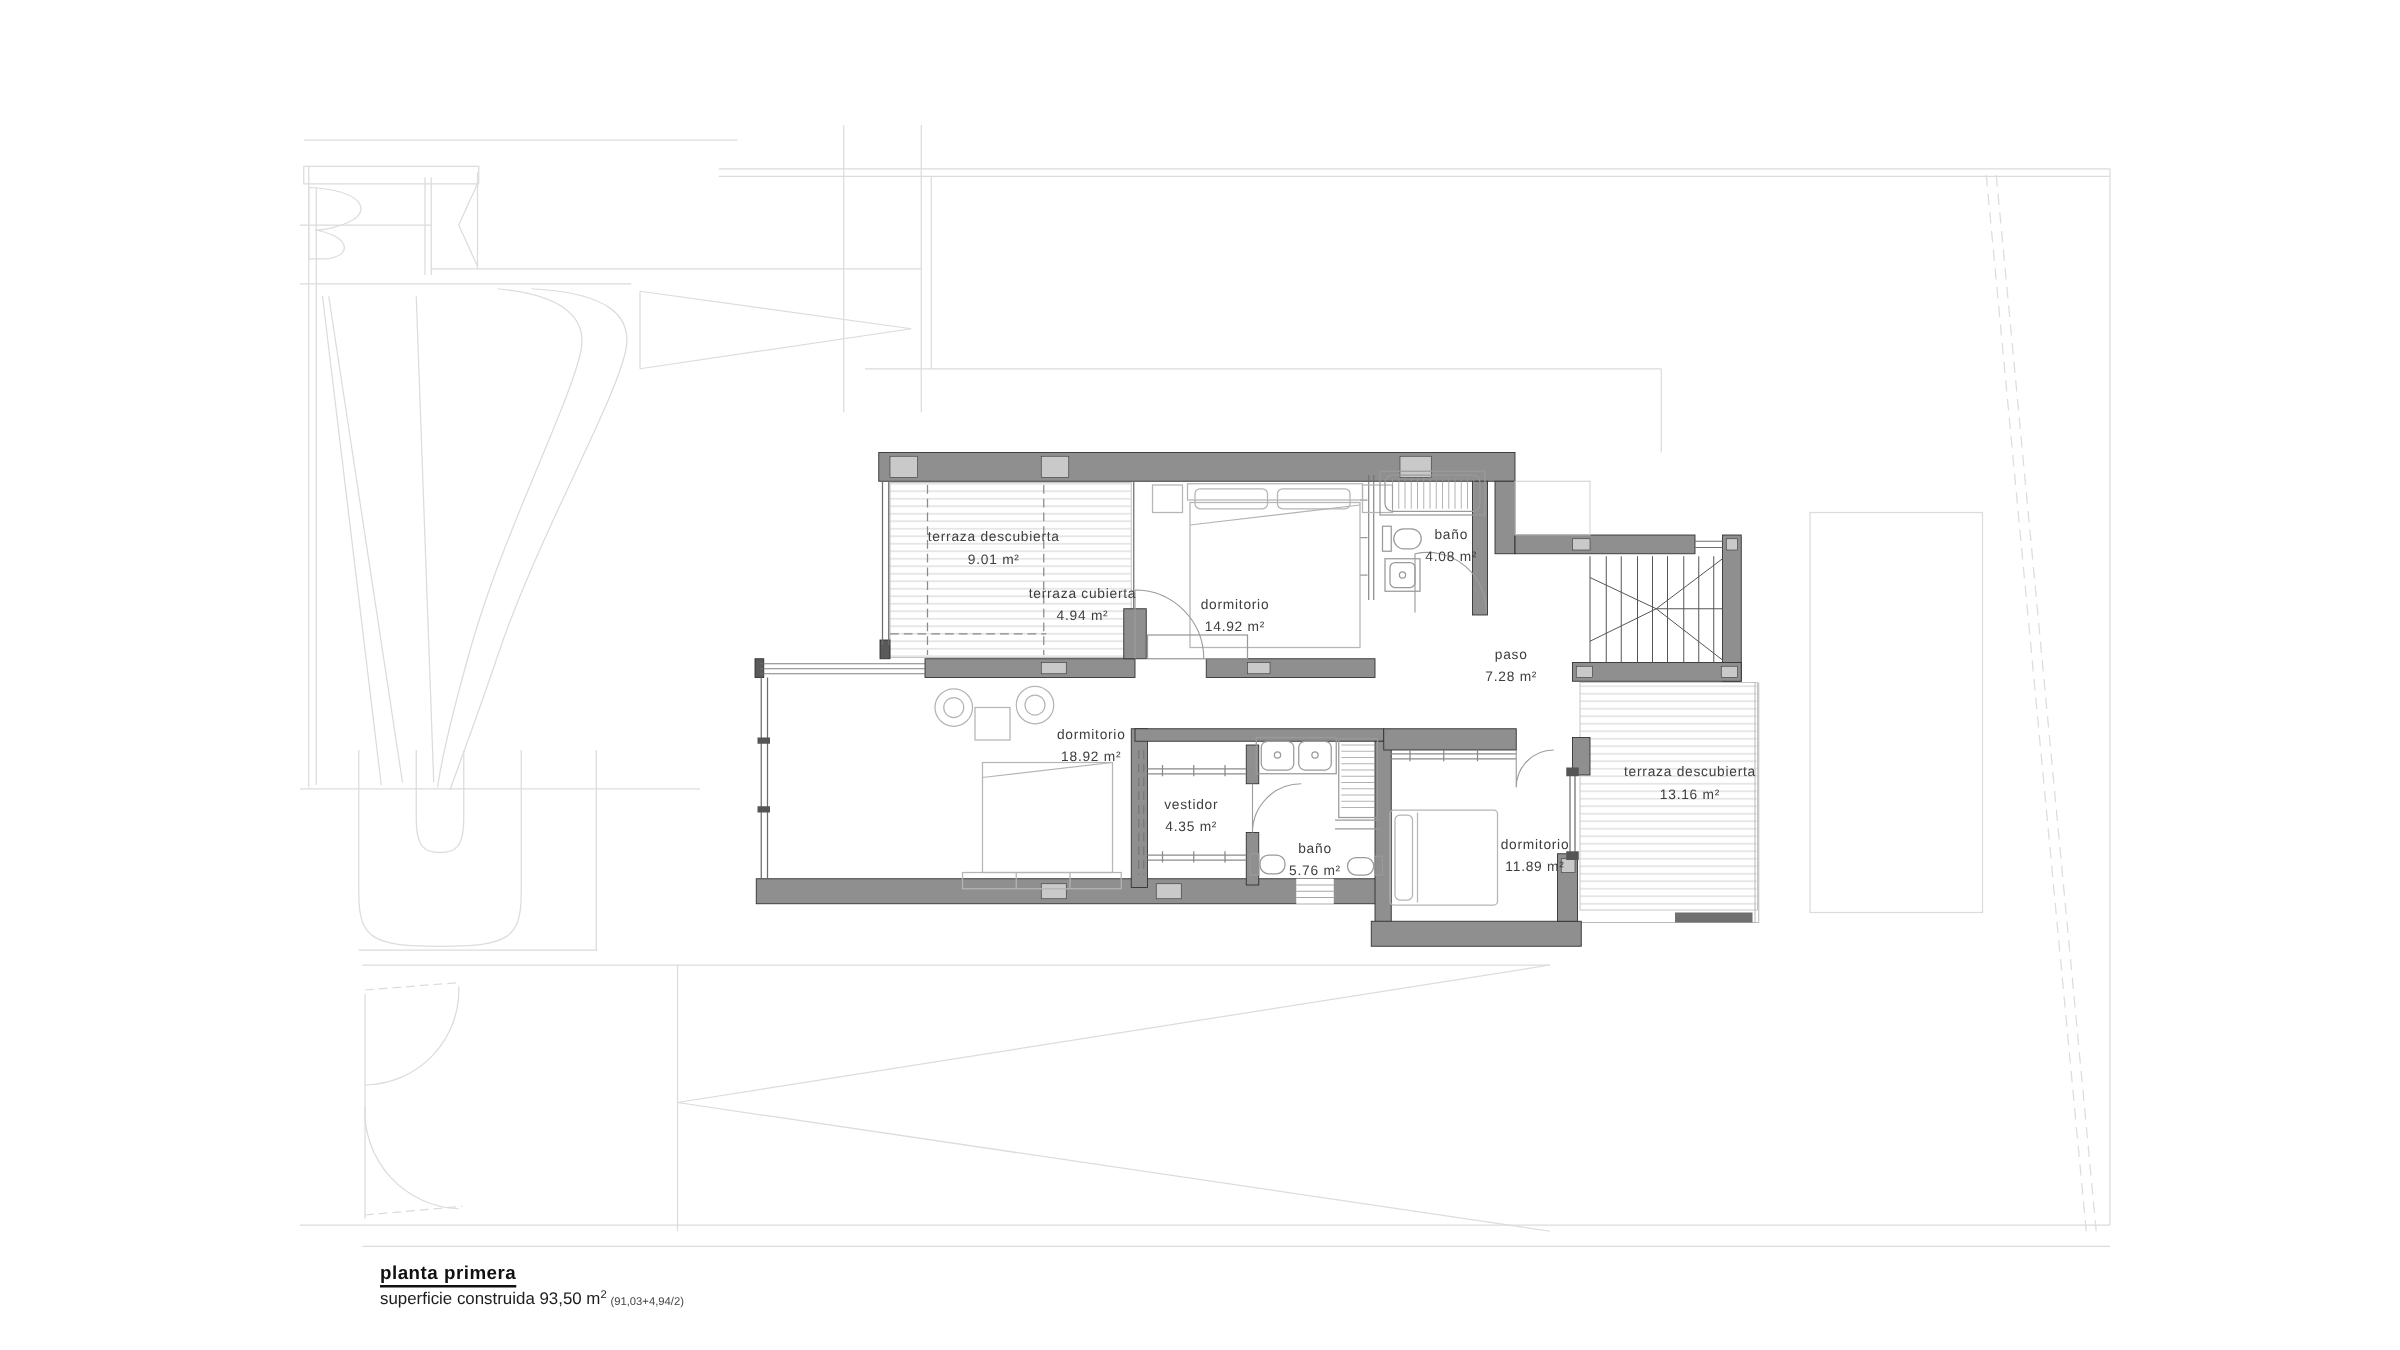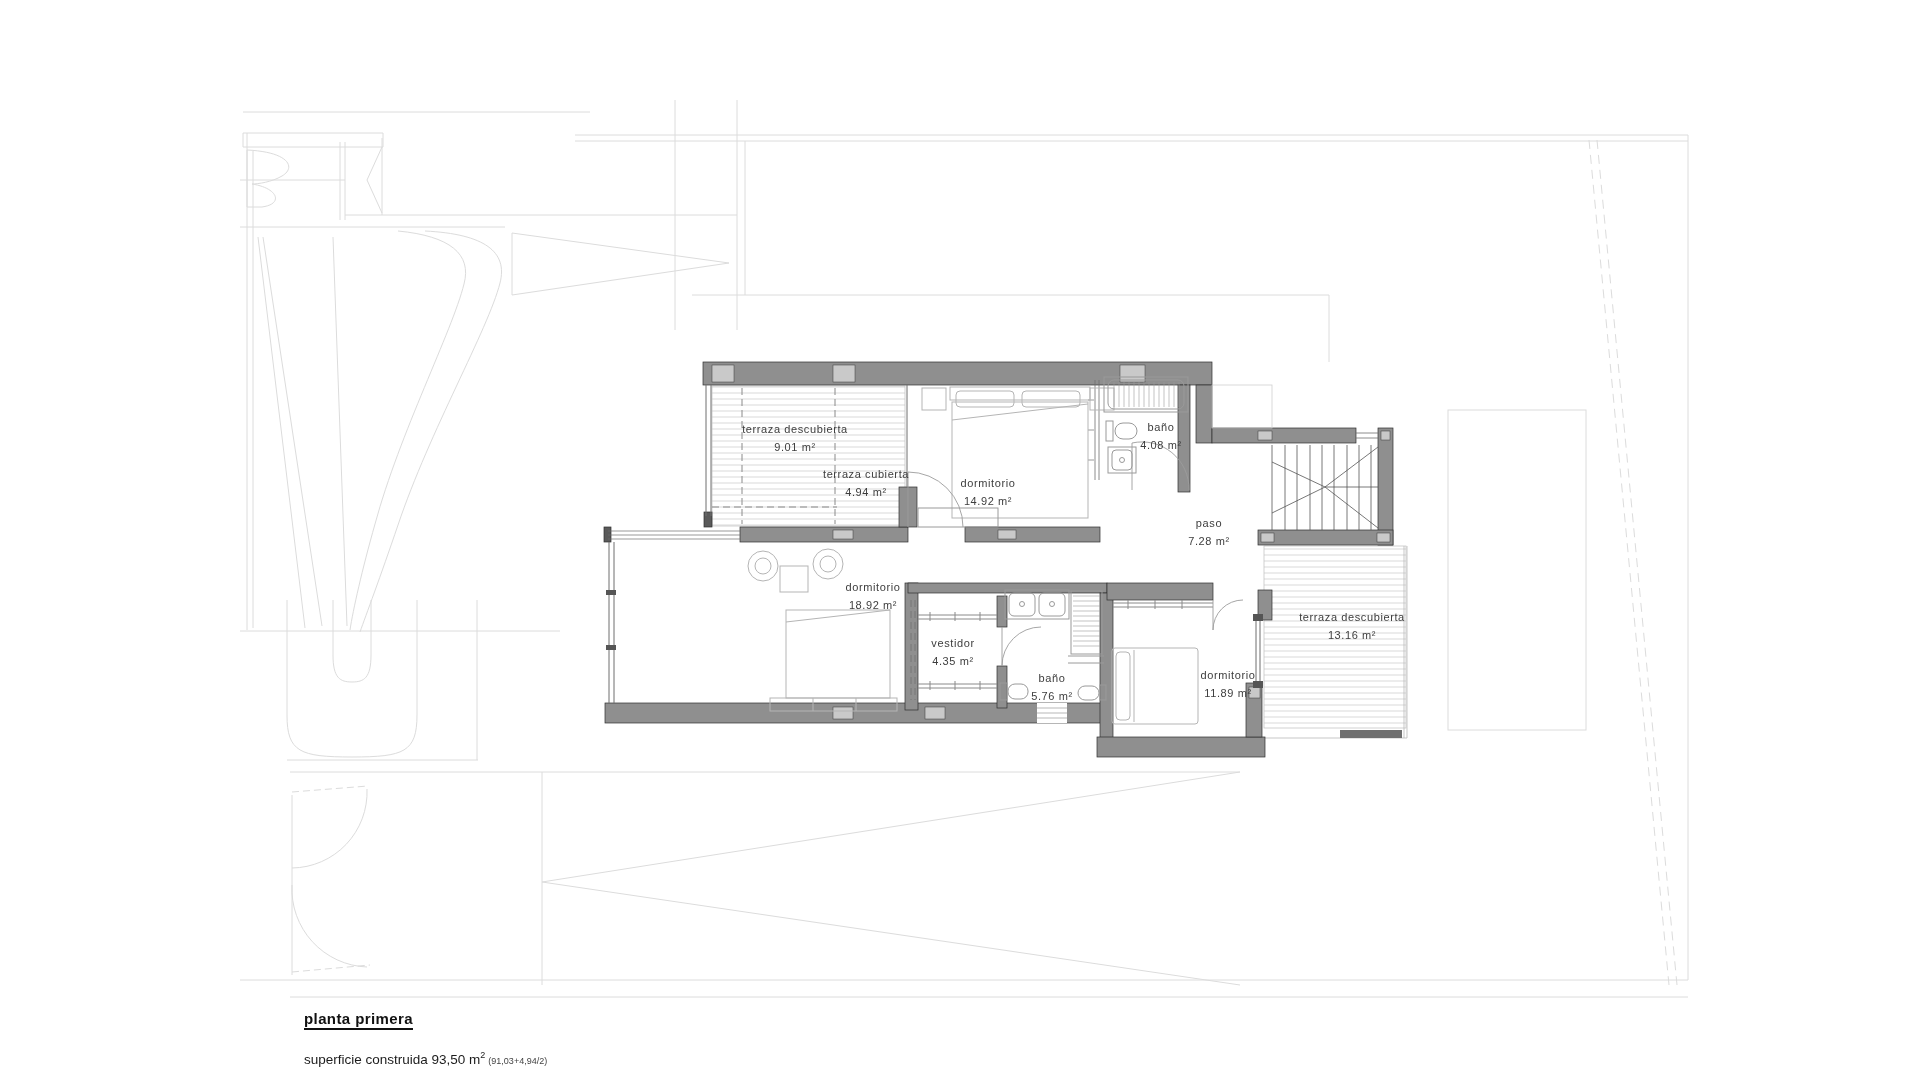--- a/index.html
+++ b/index.html
@@ -3,21 +3,21 @@
 <meta charset="utf-8">
 <style>
   html,body{margin:0;padding:0;background:#ffffff;}
   .page{position:relative;width:1920px;height:1080px;background:#fff;overflow:hidden;
         font-family:"Liberation Sans", sans-serif;}
   svg{position:absolute;left:0;top:0;}
   svg text{font-family:"Liberation Sans", sans-serif;font-size:11px;fill:#3d3d3d;letter-spacing:.6px;}
   .titleblock{position:absolute;left:304px;top:1010px;color:#111;}
   .tb-title{display:inline-block;font-size:15px;font-weight:bold;letter-spacing:.4px;
             border-bottom:2px solid #111;padding-bottom:1px;}
-  .tb-line2{margin-top:20px;font-size:13.5px;color:#1c1c1c;text-align:right;}
+  .tb-line2{margin-top:0;font-size:13.5px;color:#1c1c1c;text-align:right;}
   .tb-line2 sup{font-size:9px;}
   .tb-note{font-size:9px;color:#444;margin-left:3px;}
 </style>
 </head>
 <body>
 
 <div class="page">
 <svg width="1920" height="1080" viewBox="0 0 1920 1080">
   <defs>
     <pattern id="deckp" width="6" height="6" patternUnits="userSpaceOnUse">

